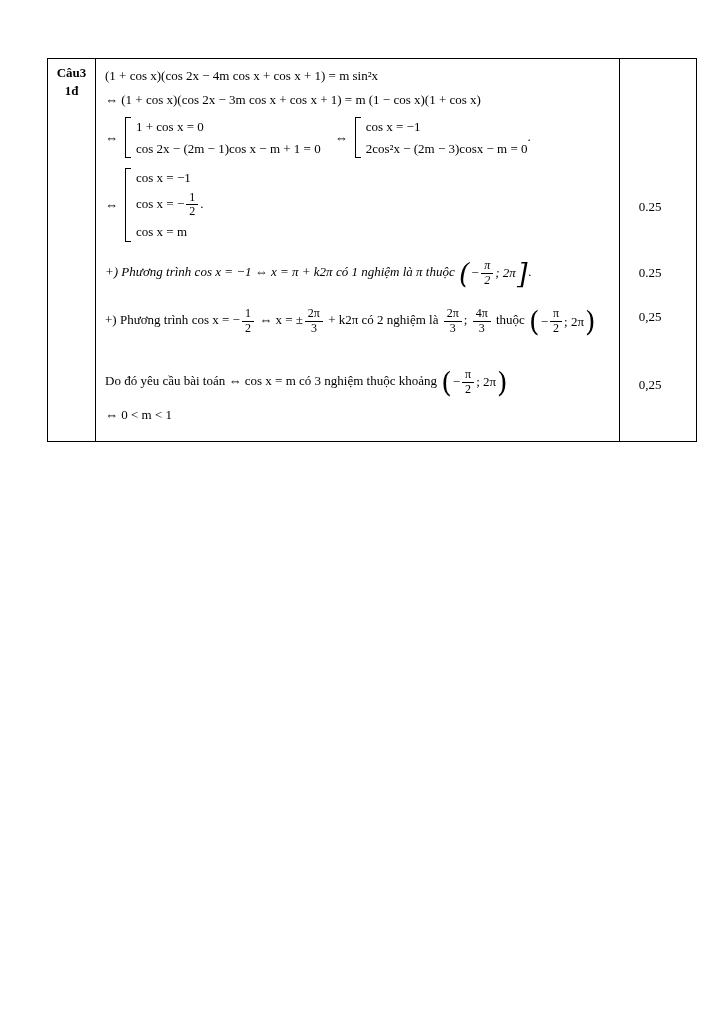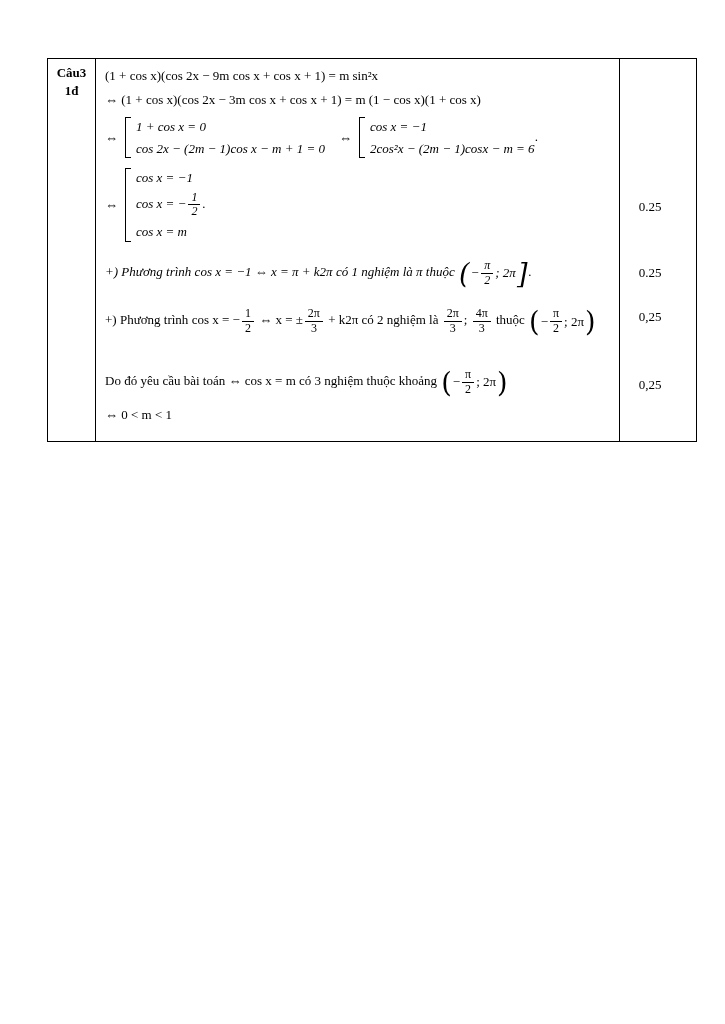--- a/index.html
+++ b/index.html
@@ -32,21 +32,21 @@
   .mark-2 { top: 206px; }
   .mark-3 { top: 250px; }
   .mark-4 { top: 318px; }
 
   .mline { margin-top: 8px; }
   .l1 { margin-top: 2px; }
 
   .iff { margin-right: 7px; vertical-align: middle; }
   .iff-mid { margin-left: 14px; }
 
-  .cases { display: inline-flex; align-items: center; vertical-align: middle; font-style: italic; }
+  .cases { display: inline-flex; align-items: center; vertical-align: middle; }
   .lbracket {
     align-self: stretch; width: 6px;
     border-left: 1.5px solid #000;
     border-top: 1.5px solid #000;
     border-bottom: 1.5px solid #000;
     margin: 1px 5px 1px 0;
   }
   .case-rows { display: inline-block; }
   .case-rows > span { display: block; padding: 2px 0; line-height: 1.35; }
 
@@ -74,36 +74,36 @@
 <div class="page">
   <div class="answer-table">
 
     <div class="col-q">
       <div>Câu3</div>
       <div>1đ</div>
     </div>
 
     <div class="col-main">
 
-      <div class="mline l1">(1 + cos x)(cos 2x − 9m cos x + cos x + 1) = m sin²x</div>
+      <div class="mline l1">(1 + cos x)(cos 2x − 4m cos x + cos x + 1) = m sin²x</div>
 
       <div class="mline l2">⇔ (1 + cos x)(cos 2x − 3m cos x + cos x + 1) = m (1 − cos x)(1 + cos x)</div>
 
       <div class="mline l3">
         <span class="iff">⇔</span><span class="cases">
             <span class="lbracket"></span>
             <span class="case-rows">
               <span>1 + cos x = 0</span>
               <span>cos 2x − (2m − 1)cos x − m + 1 = 0</span>
             </span>
           </span><span class="iff iff-mid">⇔</span><span class="cases">
             <span class="lbracket"></span>
             <span class="case-rows">
               <span>cos x = −1</span>
-              <span>2cos²x − (2m − 1)cosx − m = 6</span>
+              <span>2cos²x − (2m − 3)cosx − m = 0</span>
             </span>
           </span><span>.</span>
       </div>
 
       <div class="mline l4">
         <span class="iff">⇔</span><span class="cases">
             <span class="lbracket"></span>
             <span class="case-rows">
               <span>cos x = −1</span>
               <span><span>cos x = −</span><span class="frac"><span class="num">1</span><span class="den">2</span></span><span>.</span></span>

